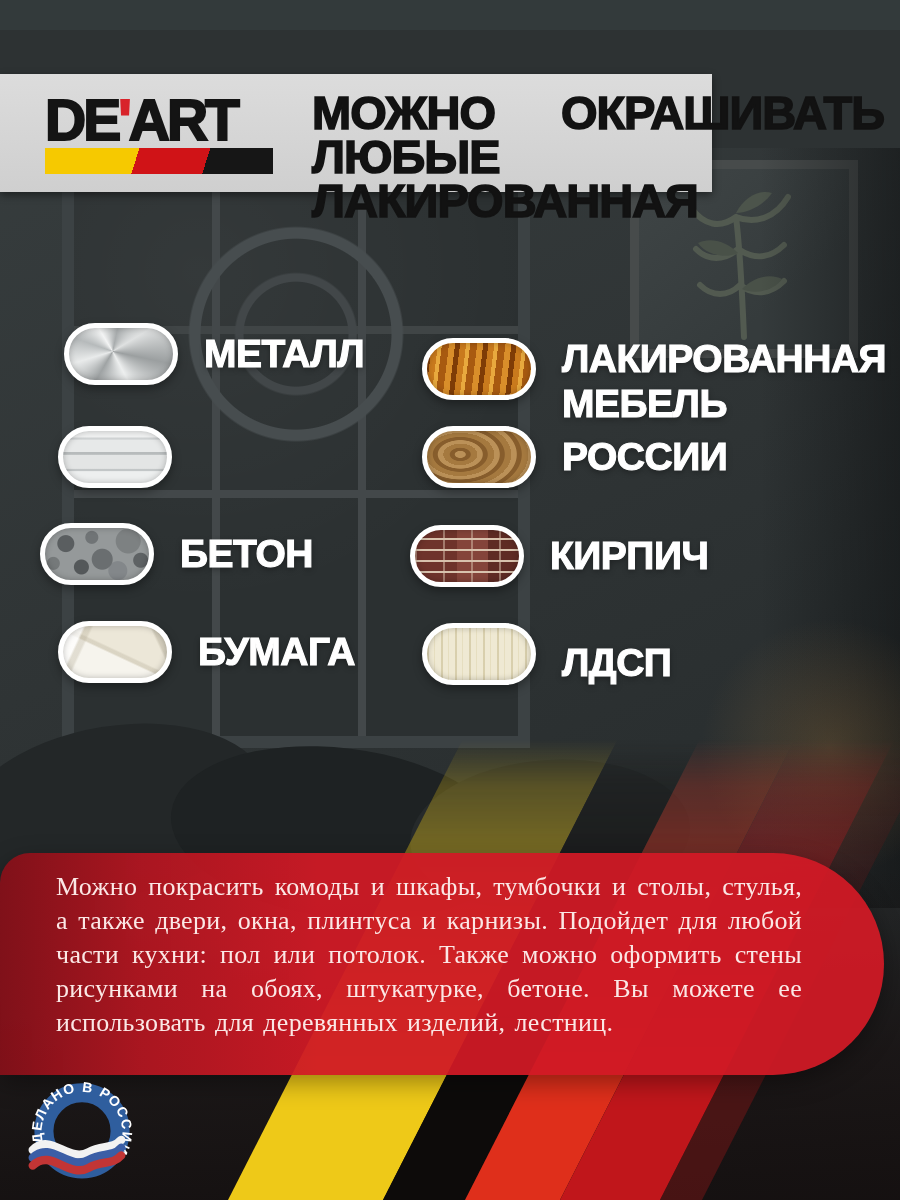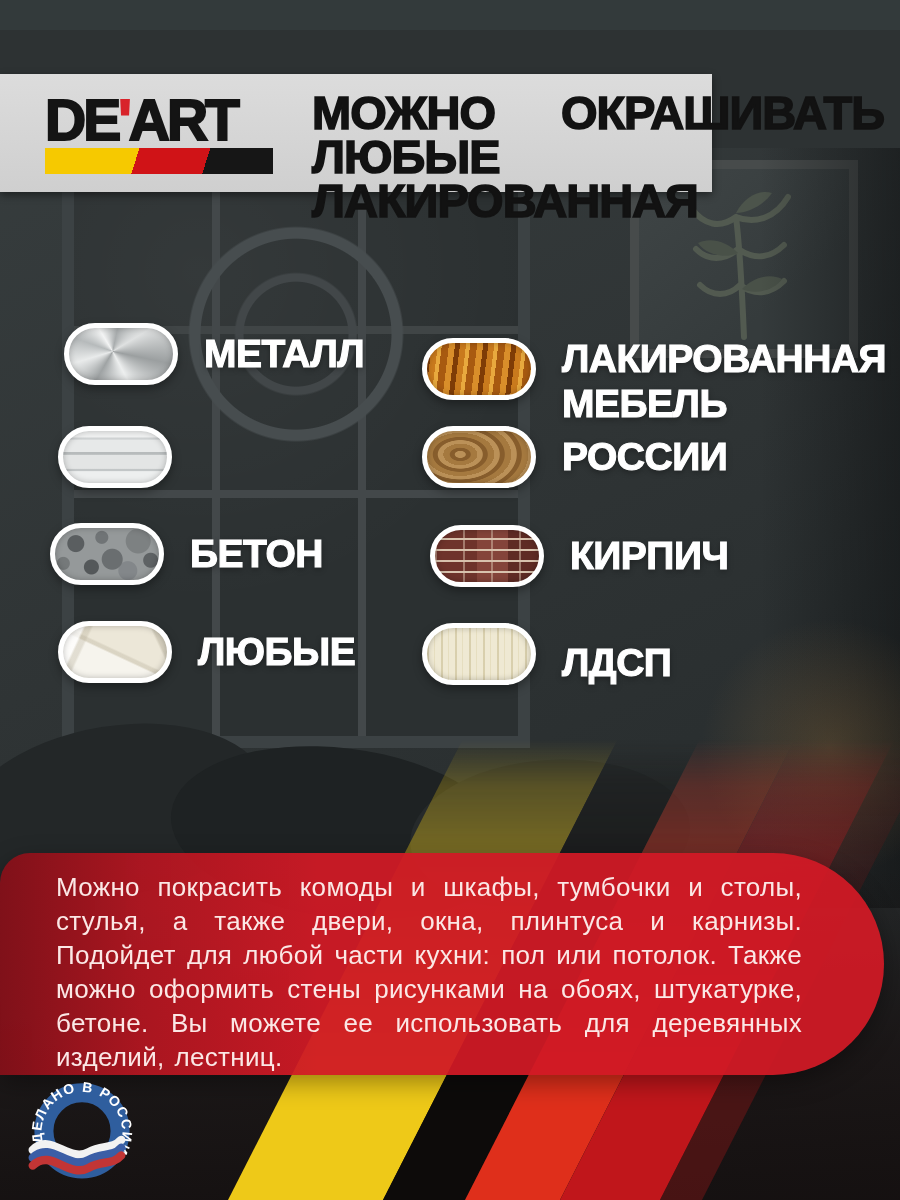--- a/index.html
+++ b/index.html
@@ -85,21 +85,21 @@
   .b-yellow{left:228px;width:155px;background:#eec918;}
   .b-black{left:383px;width:82px;background:#0d0b0a;}
   .b-orangered{left:465px;width:95px;background:#df2f1b;}
   .b-crimson{left:560px;width:100px;background:#c0161b;}
   .b-maroon{left:660px;width:42px;background:rgba(122,22,22,.5);}
   
   .desc-panel{position:absolute;left:0;top:853px;width:884px;height:222px;z-index:3;box-sizing:border-box;
     background-color:rgba(208,25,37,.94);
     background-image:linear-gradient(90deg,rgba(58,8,14,.5) 0,rgba(58,8,14,.2) 16%,rgba(58,8,14,0) 36%);
     border-radius:32px 118px 118px 0;padding:17px 82px 12px 56px;
-    box-shadow:0 8px 24px rgba(0,0,0,.35);}
+    box-shadow:0 8px 24px rgba(0,0,0,.35);font-family:Liberation Serif, serif;}
   .desc-text{font-size:26px;line-height:34px;color:#fbe7e5;letter-spacing:.3px;word-spacing:2.5px;
     text-align:justify;}
   
   .badge{position:absolute;left:26px;top:1076px;width:112px;height:112px;z-index:4;}
   .badge svg{display:block;width:100%;height:100%;}
   .badge text{font-family:"Liberation Sans","DejaVu Sans",sans-serif;font-weight:bold;}
 </style>
 </head>
 <body>
 
@@ -143,38 +143,38 @@
     </div>
   </div>
 
   <div class="cell" style="left:64px;top:323px;">
     <div class="pill tx-metal"></div>
     <div class="mat-label">МЕТАЛЛ</div>
   </div>
   <div class="cell" style="left:58px;top:426px;">
     <div class="pill tx-plastic"></div>
   </div>
-  <div class="cell" style="left:50px;top:523px;justify-content:center;">
+  <div class="cell" style="left:40px;top:523px;justify-content:center;">
     <div class="pill tx-concrete"></div>
     <div class="mat-label">БЕТОН</div>
   </div>
   <div class="cell" style="left:58px;top:621px;">
     <div class="pill tx-paper"></div>
-    <div class="mat-label">ЛЮБЫЕ</div>
+    <div class="mat-label">БУМАГА</div>
   </div>
 
   <div class="cell top-align" style="left:422px;top:338px;">
     <div class="pill tx-lacquer"></div>
     <div class="mat-label w330">ЛАКИРОВАННАЯ МЕБЕЛЬ</div>
   </div>
   <div class="cell" style="left:422px;top:426px;">
     <div class="pill tx-wood"></div>
     <div class="mat-label">РОССИИ</div>
   </div>
-  <div class="cell" style="left:430px;top:525px;">
+  <div class="cell" style="left:410px;top:525px;">
     <div class="pill tx-brick"></div>
     <div class="mat-label">КИРПИЧ</div>
   </div>
   <div class="cell" style="left:422px;top:623px;align-items:flex-end;">
     <div class="pill tx-chipboard"></div>
     <div class="mat-label">ЛДСП</div>
   </div>
 
   <div class="desc-panel">
     <div class="desc-text">Можно покрасить комоды и шкафы, тумбочки и столы, стулья, а также двери, окна, плинтуса и карнизы. Подойдет для любой части кухни: пол или потолок. Также можно оформить стены рисунками на обоях, штукатурке, бетоне. Вы можете ее использовать для деревянных изделий, лестниц.</div>

